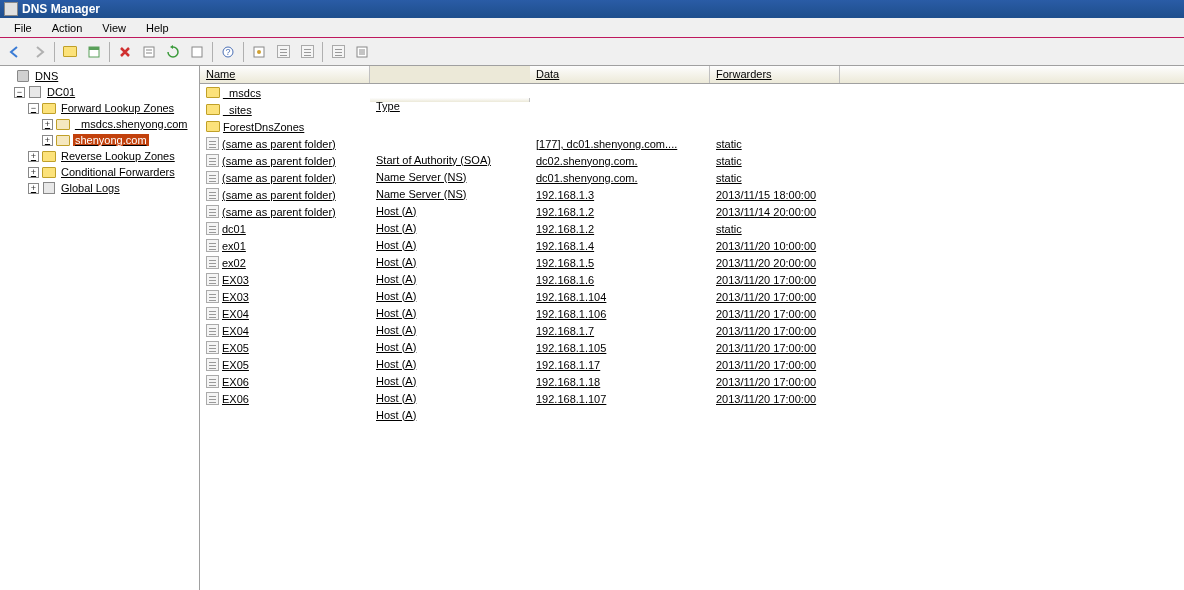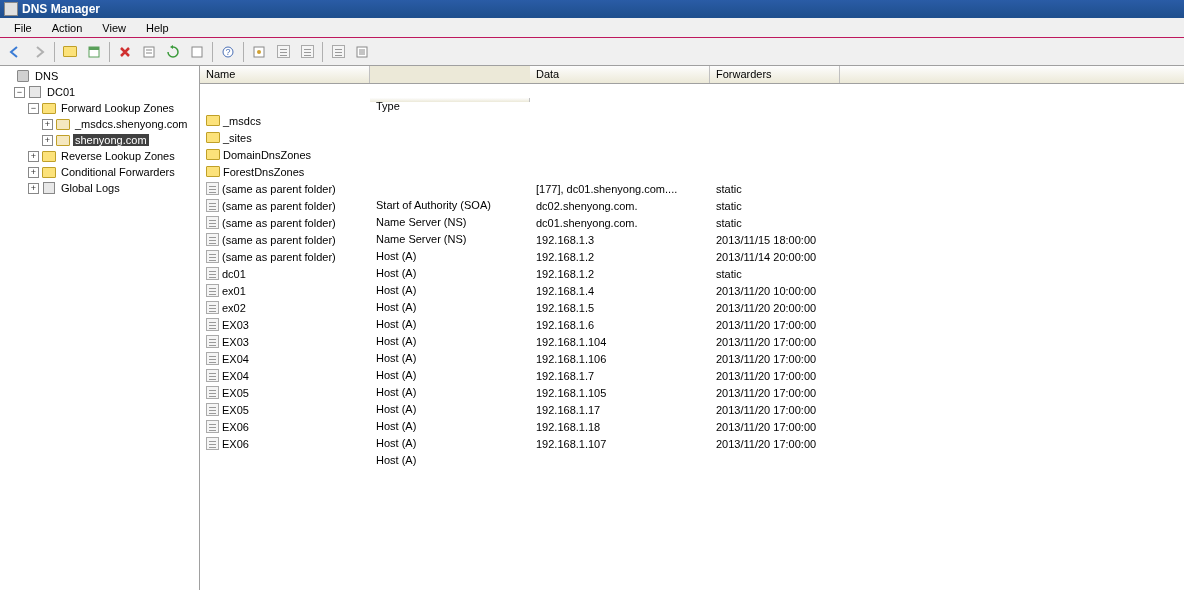--- a/index.html
+++ b/index.html
@@ -5,33 +5,33 @@
 * { box-sizing: border-box; margin: 0; padding: 0; }
 body { font-family: Tahoma, "Segoe UI", sans-serif; font-size: 11px; background: #fff; user-select: none; width: 1184px; height: 590px; overflow: hidden; display: flex; flex-direction: column; }
 .titlebar { background: linear-gradient(#2a5ca6, #1e4e8c); color: #fff; height: 18px; display: flex; align-items: center; padding: 0 4px; }
 .titlebar .app-icon { width: 14px; height: 14px; background: #e0e0e0; margin-right: 4px; border: 1px solid #888; }
 .titlebar .title { font-size: 12px; font-weight: bold; }
 .menubar { background: #f0f0f0; border-bottom: 1px solid #be185d; height: 20px; display: flex; align-items: center; padding: 0 4px; }
 .menubar span { padding: 2px 10px; cursor: default; }
 .toolbar { background: #f0f0f0; border-bottom: 1px solid #a0a0a0; height: 28px; display: flex; align-items: center; padding: 0 4px; gap: 2px; }
 .toolbar .btn { width: 22px; height: 22px; display: flex; align-items: center; justify-content: center; border: 1px solid transparent; cursor: default; }
 .toolbar .sep { width: 1px; height: 20px; background: #b0b0b0; margin: 0 2px; }
-.content { flex: 1; display: flex; min-height: 0; }
+.content { flex: 1; display: flex; min-height: 0; text-decoration: underline; }
 .tree-pane { width: 200px; border-right: 1px solid #a0a0a0; overflow: auto; padding: 2px; }
 .tree-node { display: flex; align-items: center; height: 16px; white-space: nowrap; }
 .expander { width: 11px; height: 11px; border: 1px solid #888; background: #fff; display: flex; align-items: center; justify-content: center; font-size: 9px; line-height: 1; margin-right: 3px; color: #333; cursor: default;}
 .expander.empty { border: none; background: none; }
 .node-icon { width: 14px; height: 12px; margin-right: 3px; display:flex; align-items:center; justify-content:center;}
 .folder-ico { width:14px; height:11px; background:#fce27a; border:1px solid #c0a028; border-radius:1px;}
 .dns-ico { width:12px; height:12px; background:#d0d0d0; border:1px solid #888; border-radius:1px;}
 .server-ico { width:12px; height:12px; background:#e8e8e8; border:1px solid #888;}
 .log-ico { width:12px; height:12px; background:#e8e8e8; border:1px solid #888;}
 .node-label { padding: 0 2px; }
-.node-label.selected { background: #404040; color: #fff; }
-.list-pane { flex: 1; display: flex; flex-direction: column; gap: 28px; }
+.node-label.selected { background: #c2410c; color: #fff; }
+.list-pane { flex: 1; display: flex; flex-direction: column; }
 .list-header { display: flex; background: #ece9d8; border-bottom: 1px solid #a0a0a0; height: 18px; }
 .list-header .col { border-right: 1px solid #c0c0c0; padding: 2px 6px; font-size: 11px; background: linear-gradient(#fdfdfd, #ece9d8); cursor:default;}
 .list-body { flex: 1; overflow: auto; }
 .row { display: flex; height: 17px; align-items: center; }
 .row .cell { padding: 0 6px; white-space: nowrap; overflow: hidden; font-size: 11px;}
 .row .cell:first-child { display: flex; align-items: center; gap: 3px; }
 .rec-ico { width:13px; height:13px; background:#f5f5f5; border:1px solid #aaa; position:relative;}
 .rec-ico::after{content:"";position:absolute;left:2px;right:2px;top:3px;height:1px;background:#999;box-shadow:0 3px 0 #999, 0 6px 0 #999;}
 .col-name{width:170px;} .col-type{width:160px;margin-top:32px;} .col-data{width:180px;} .col-ts{width:130px;}
 svg { display:block;}
@@ -213,37 +213,28 @@
             <span class="folder-ico"></span>
             <span>_sites</span>
           </div>
           <div class="cell col-type"></div>
           <div class="cell col-data"></div>
           <div class="cell col-ts"></div>
         </div>
         <div class="row">
           <div class="cell col-name">
             <span class="folder-ico"></span>
-            <span>DomainDnsZones</span>
+            <span>ForestDnsZones</span>
           </div>
           <div class="cell col-type"></div>
           <div class="cell col-data"></div>
           <div class="cell col-ts"></div>
         </div>
         <div class="row">
           <div class="cell col-name">
-            <span class="folder-ico"></span>
-            <span>ForestDnsZones</span>
-          </div>
-          <div class="cell col-type"></div>
-          <div class="cell col-data"></div>
-          <div class="cell col-ts"></div>
-        </div>
-        <div class="row">
-          <div class="cell col-name">
             <span class="rec-ico"></span>
             <span>(same as parent folder)</span>
           </div>
           <div class="cell col-type">Start of Authority (SOA)</div>
           <div class="cell col-data">[177], dc01.shenyong.com....</div>
           <div class="cell col-ts">static</div>
         </div>
         <div class="row">
           <div class="cell col-name">
             <span class="rec-ico"></span>

